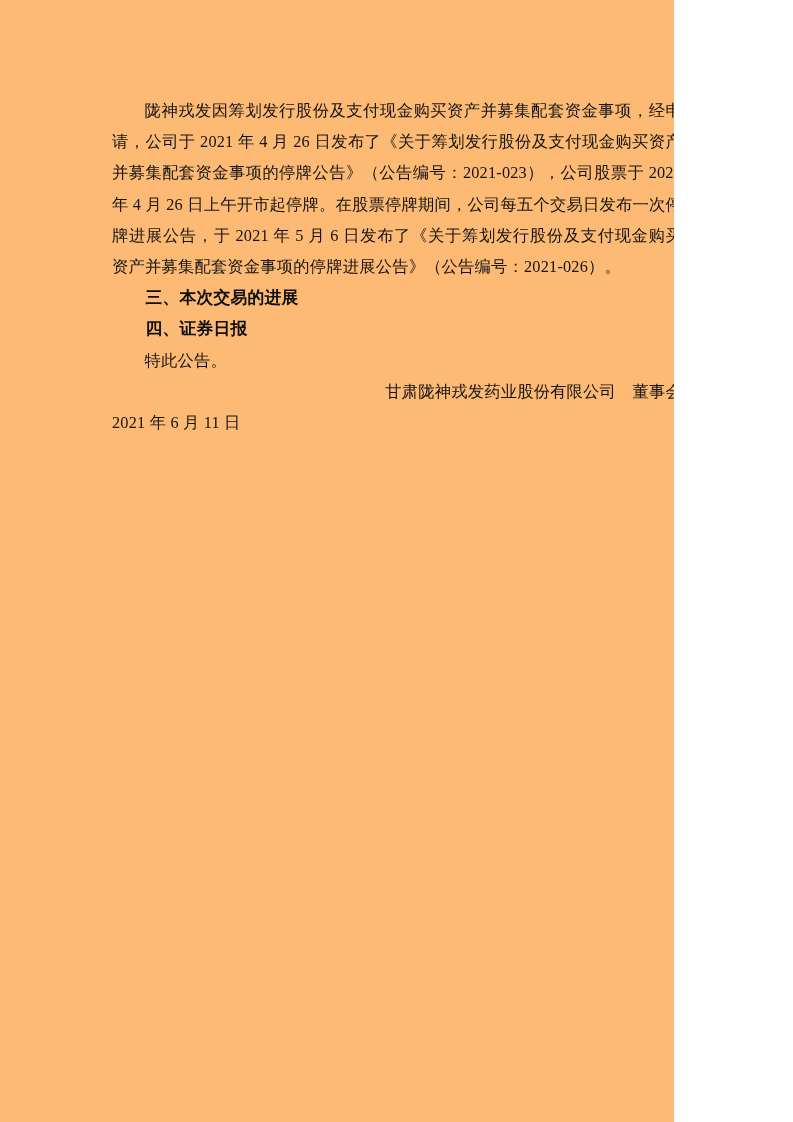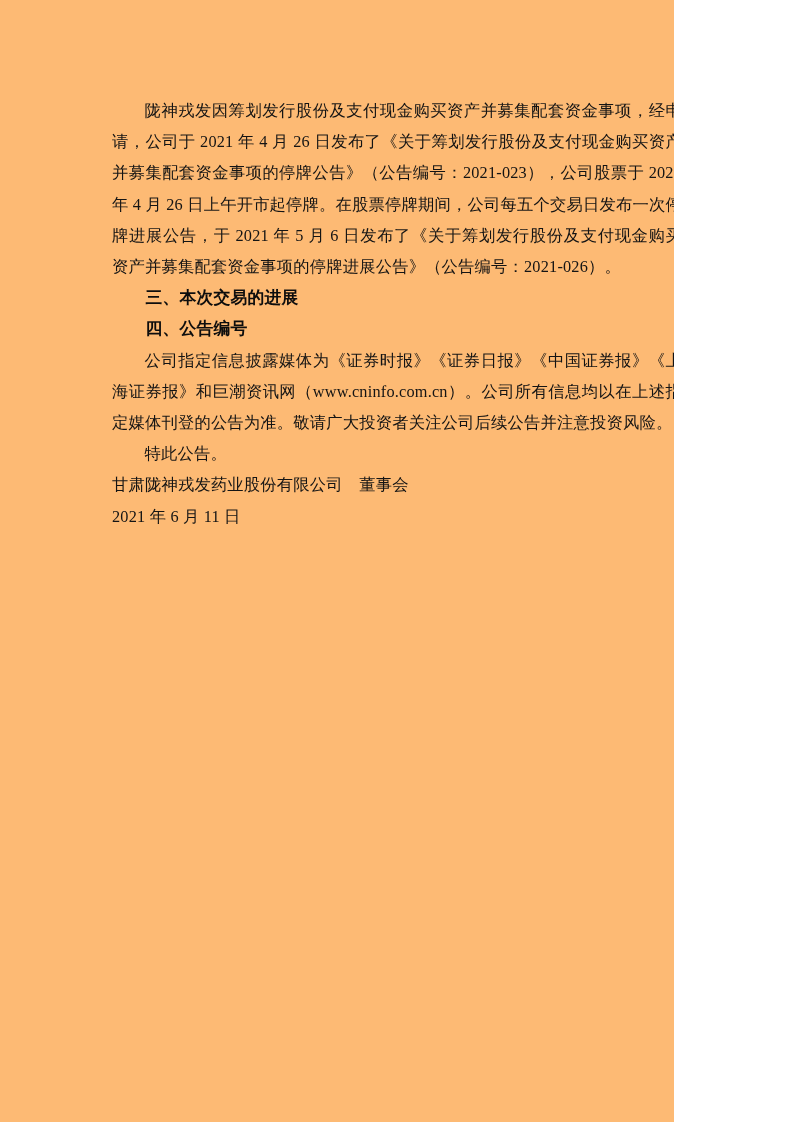--- a/index.html
+++ b/index.html
@@ -39,45 +39,44 @@
     line-height: 31.2px;
     color: #0d0d0d;
     text-align: left;
   }
   .closing {
     margin: 0;
     text-indent: 2em;
   }
   .signature-block {
     margin: 0;
-    text-align: left;
+    text-align: right;
     text-indent: 0;
   }
   .date-line {
     margin: 0;
     text-align: left;
     text-indent: 0;
   }
 </style>
 </head>
 <body>
 
 <div class="page">
   <div class="doc-body">
 
     <p class="para">陇神戎发因筹划发行股份及支付现金购买资产并募集配套资金事项，经申请，公司于 2021 年 4 月 26 日发布了《关于筹划发行股份及支付现金购买资产并募集配套资金事项的停牌公告》（公告编号：2021-023），公司股票于 2021 年 4 月 26 日上午开市起停牌。在股票停牌期间，公司每五个交易日发布一次停牌进展公告，于 2021 年 5 月 6 日发布了《关于筹划发行股份及支付现金购买资产并募集配套资金事项的停牌进展公告》（公告编号：2021-026）。</p>
 
 
     <h3 class="section-heading">三、本次交易的进展</h3>
 
 
-    <h3 class="section-heading">四、公告编号</h3>
+    <h3 class="section-heading">四、证券日报</h3>
 
 
-    <p class="para">公司指定信息披露媒体为《证券时报》《证券日报》《中国证券报》《上海证券报》和巨潮资讯网（www.cninfo.com.cn）。公司所有信息均以在上述指定媒体刊登的公告为准。敬请广大投资者关注公司后续公告并注意投资风险。</p>
 
     <p class="closing para">特此公告。</p>
 
     <p class="signature-block">甘肃陇神戎发药业股份有限公司　董事会</p>
 
     <p class="date-line">2021 年 6 月 11 日</p>
 
   </div>
 </div>
 

